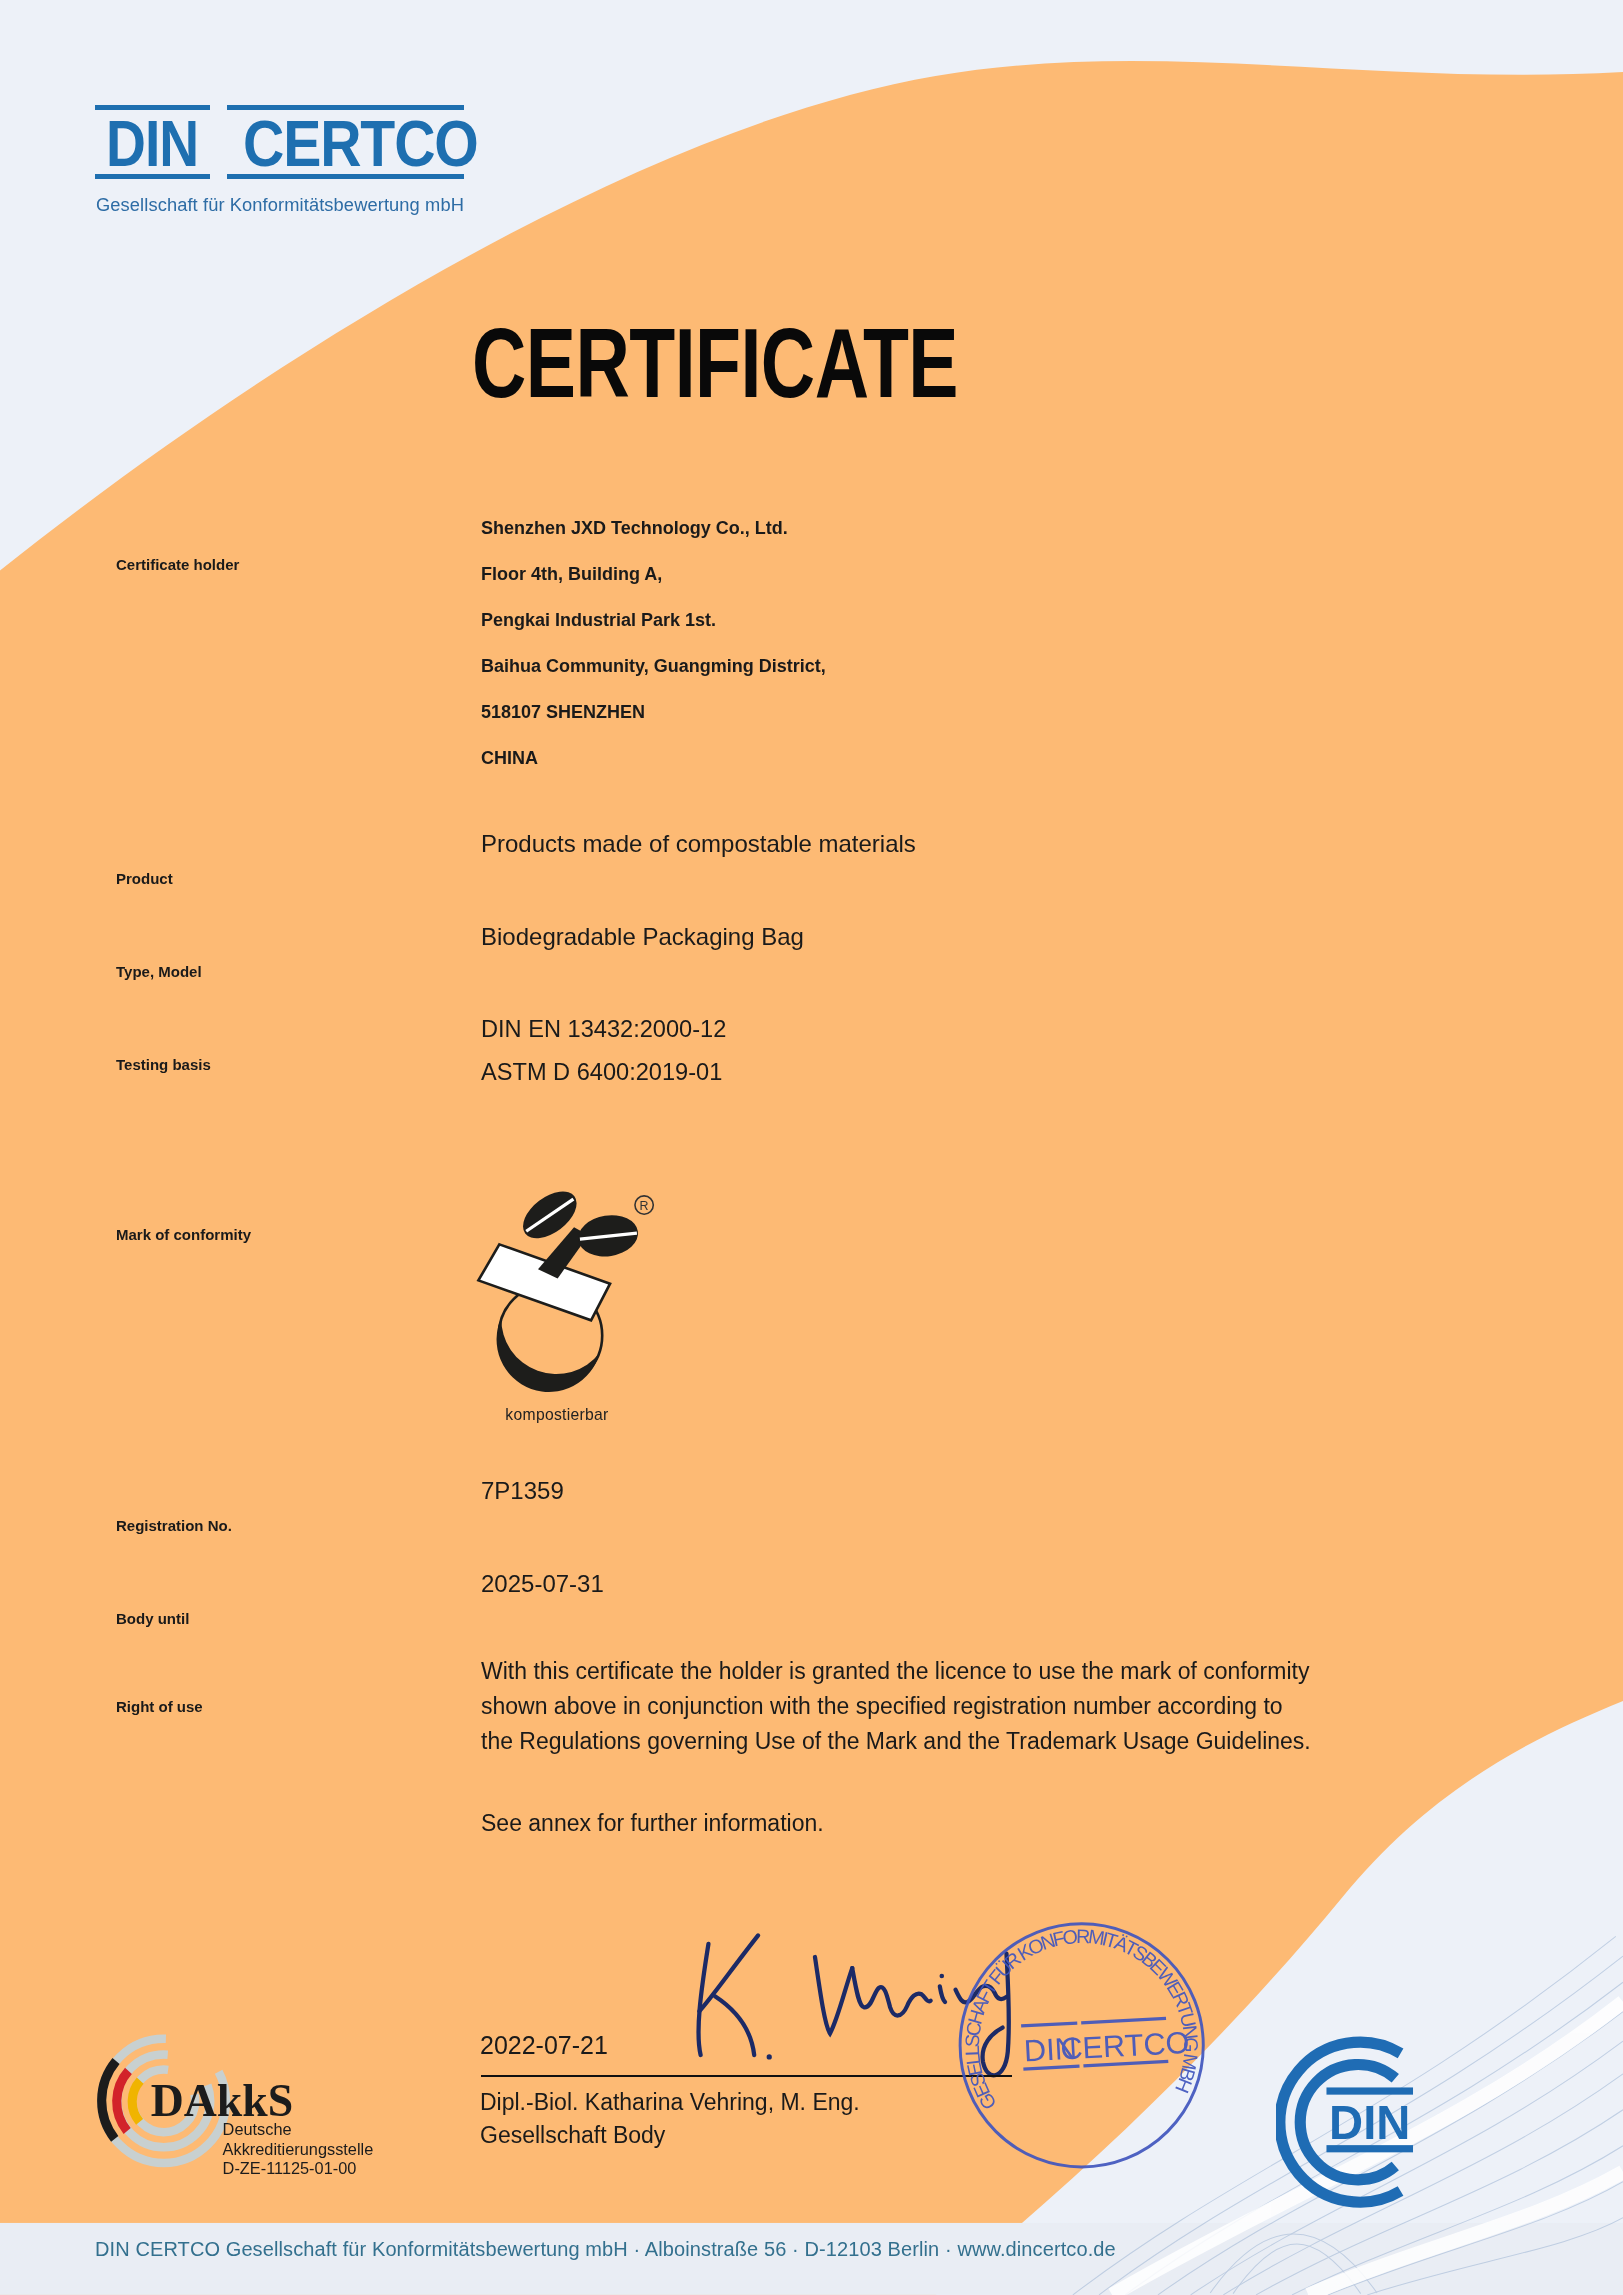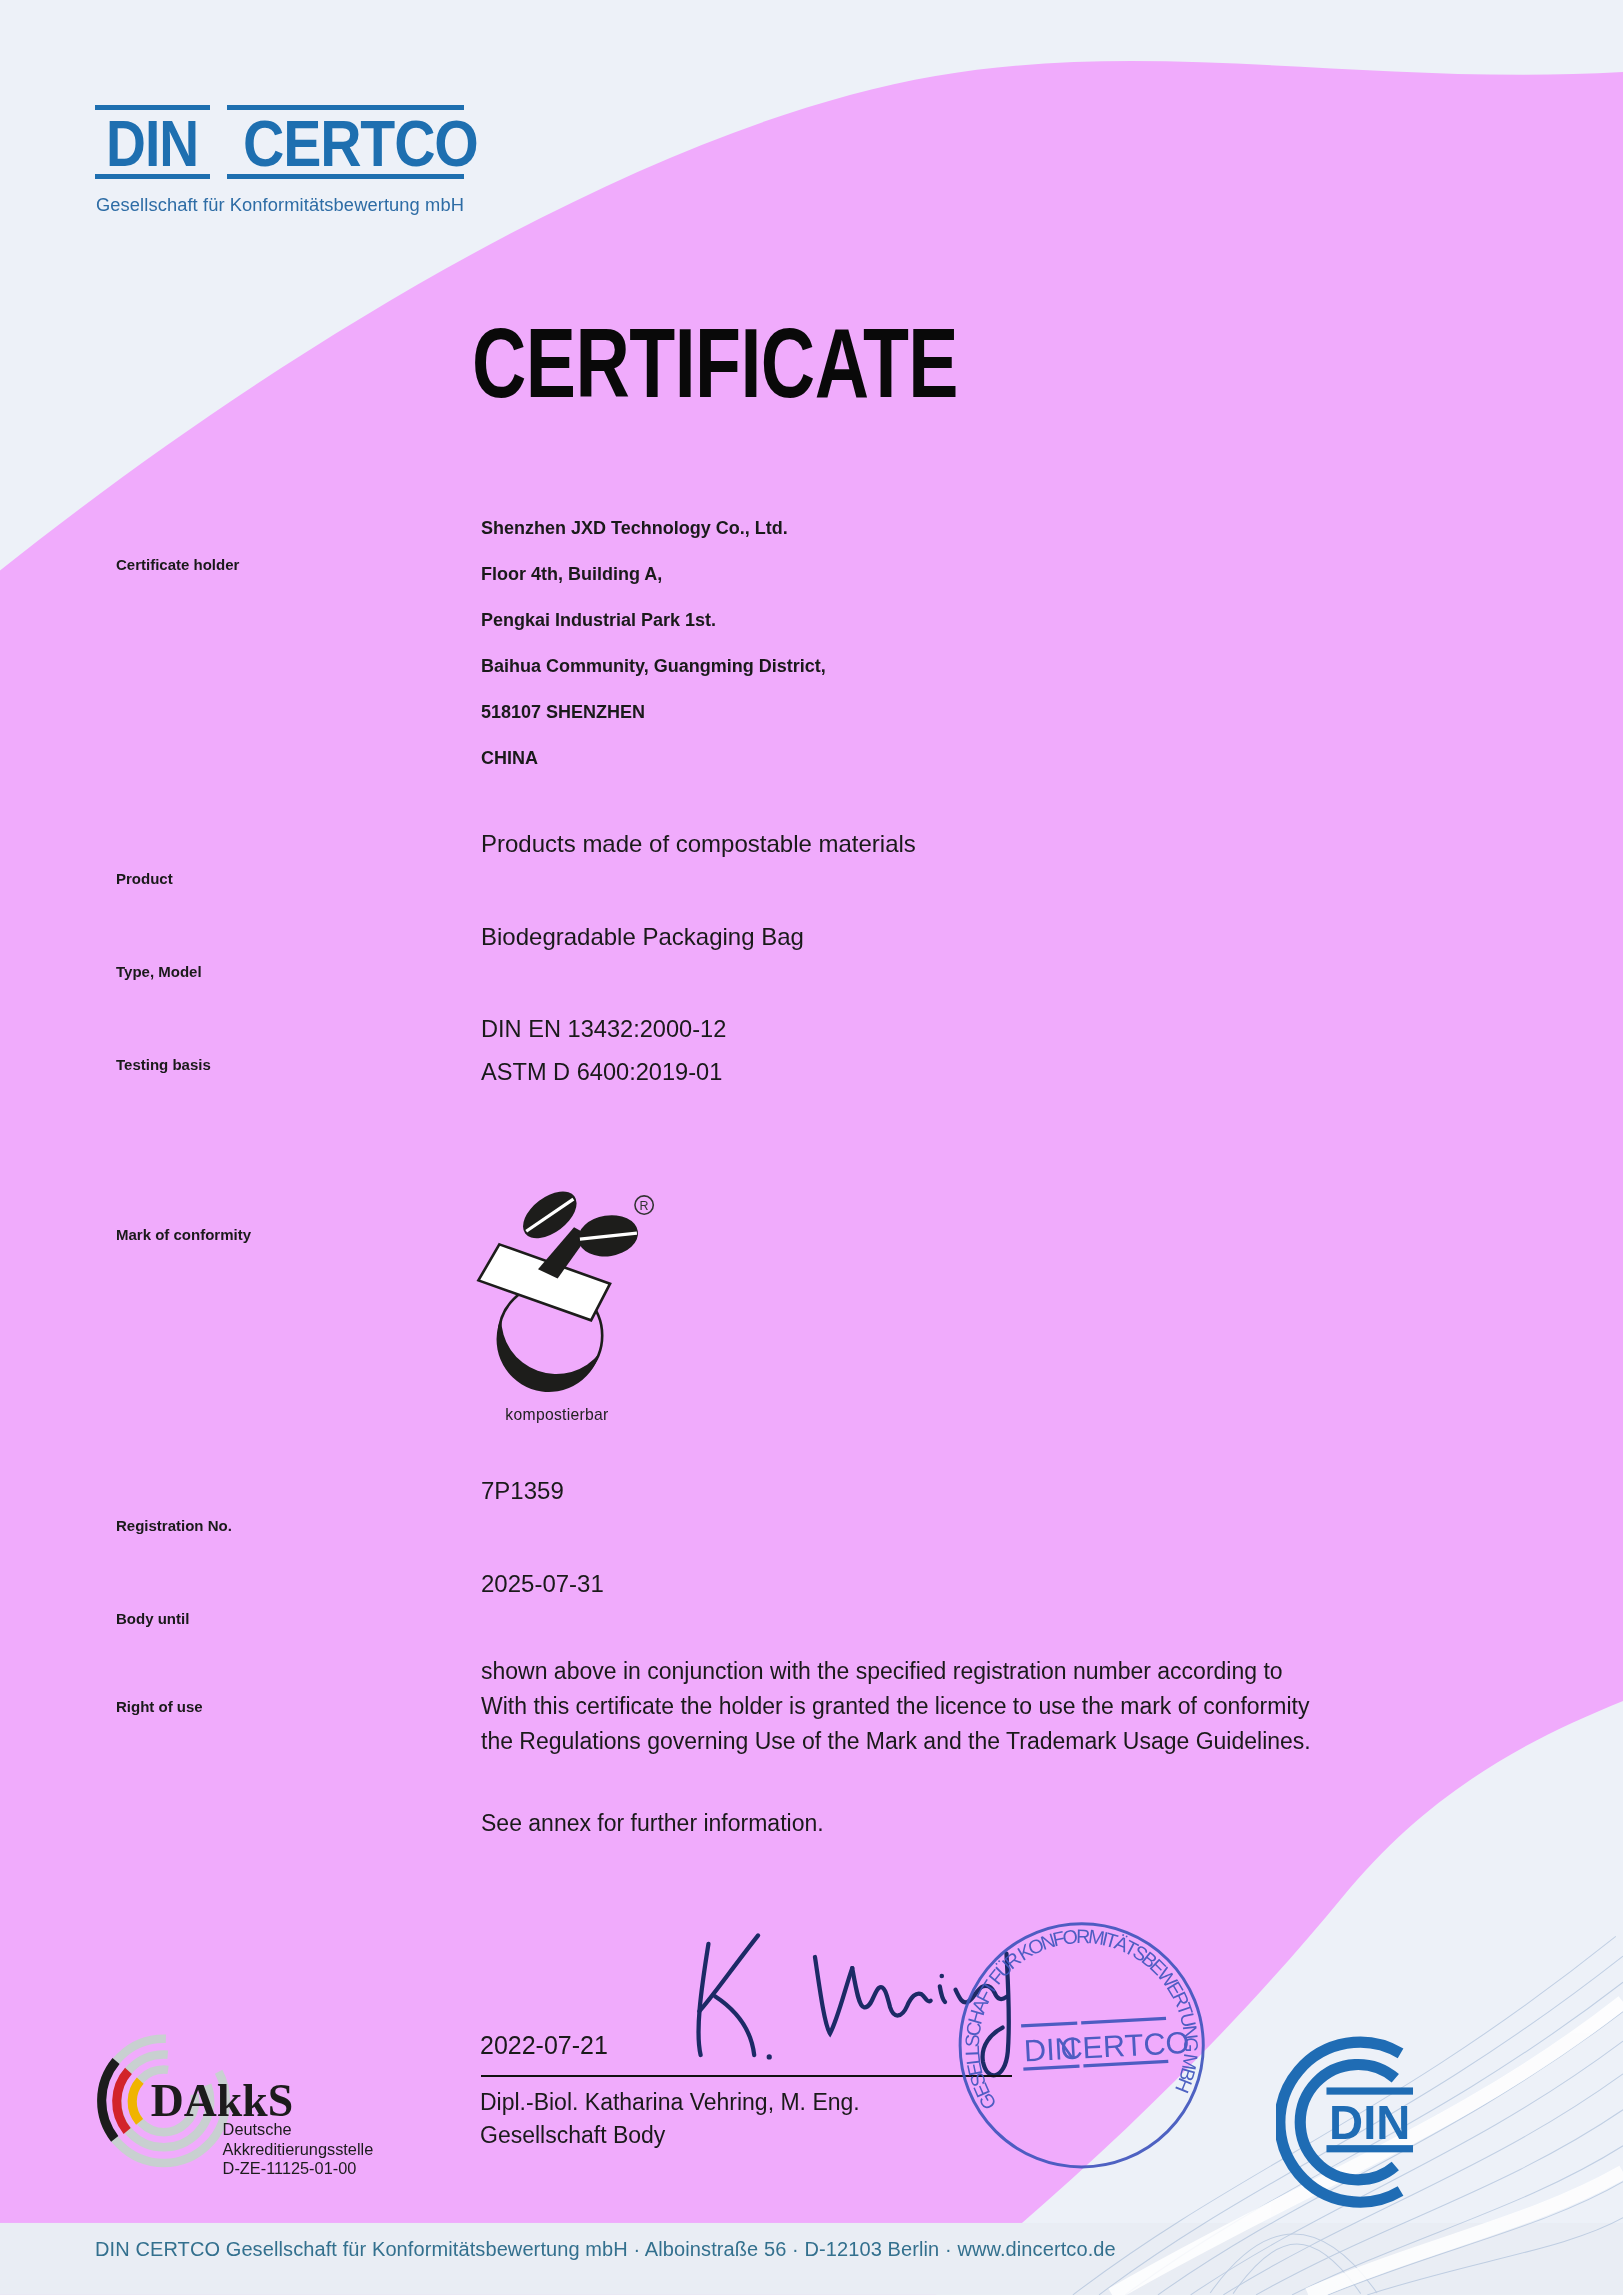--- a/index.html
+++ b/index.html
@@ -1,19 +1,19 @@
 <!DOCTYPE html>
 <html style="font-size:10.5px"><head>
 <meta charset="utf-8">
 <style>
   * { margin:0; padding:0; box-sizing:border-box; }
   html,body { background:#fff; }
   #page {
     position:relative; width:1623px; height:2295px;
-    background:#f0abfc; overflow:hidden;
+    background:#fdba74; overflow:hidden;
     font-family:"Liberation Sans", sans-serif;
     color:#1a1a1a;
   }
   .abs { position:absolute; }
   #bg { position:absolute; left:0; top:0; z-index:0; }
   .z { z-index:2; }
 
   
   .logo-word {
     border-top:5.9px solid #1e6fb0; border-bottom:5.9px solid #1e6fb0;
@@ -141,22 +141,22 @@
   <div class="abs z mark-caption" style="left:472px; top:1406px; width:170px;">kompostierbar</div>
 
   <div class="abs z label" style="left:116px; top:1477px;">Registration No.</div>
   <div class="abs z value" style="left:481px; top:1477px;">7P1359</div>
 
   <div class="abs z label" style="left:116px; top:1570px;">Body until</div>
   <div class="abs z value" style="left:481px; top:1570px;">2025-07-31</div>
 
   <div class="abs z label" style="left:116px; top:1658px;">Right of use</div>
   <div class="abs z para" style="left:481px; top:1654px;">
+    <div>With this certificate the holder is granted the licence to use the mark of conformity</div>
     <div>shown above in conjunction with the specified registration number according to</div>
-    <div>With this certificate the holder is granted the licence to use the mark of conformity</div>
     <div>the Regulations governing Use of the Mark and the Trademark Usage Guidelines.</div>
   </div>
   <div class="abs z para" style="left:481px; top:1806px;">See annex for further information.</div>
 
   <svg class="abs z" style="left:681px; top:1921px;" width="366" height="170" viewBox="0 0 560 260">
     <g fill="none" stroke="#1c2a66" stroke-width="6.5" stroke-linecap="round">
       <path d="M42,35 C30,110 22,170 30,205"></path>
       <path d="M118,22 C80,70 45,120 28,138"></path>
       <path d="M52,115 C90,140 108,170 112,205"></path>
       <circle cx="135" cy="208" r="4" fill="#1c2a66" stroke="none"></circle>

